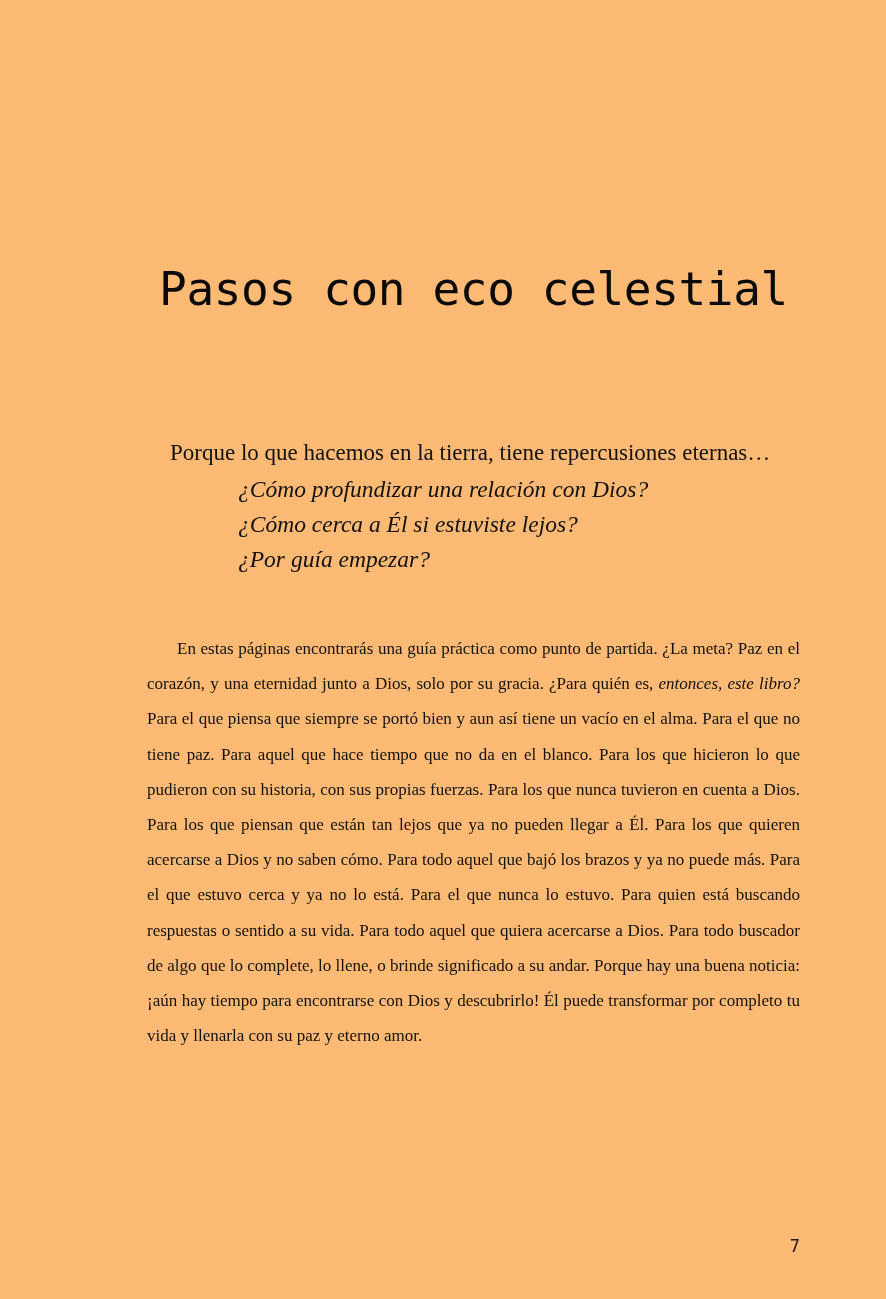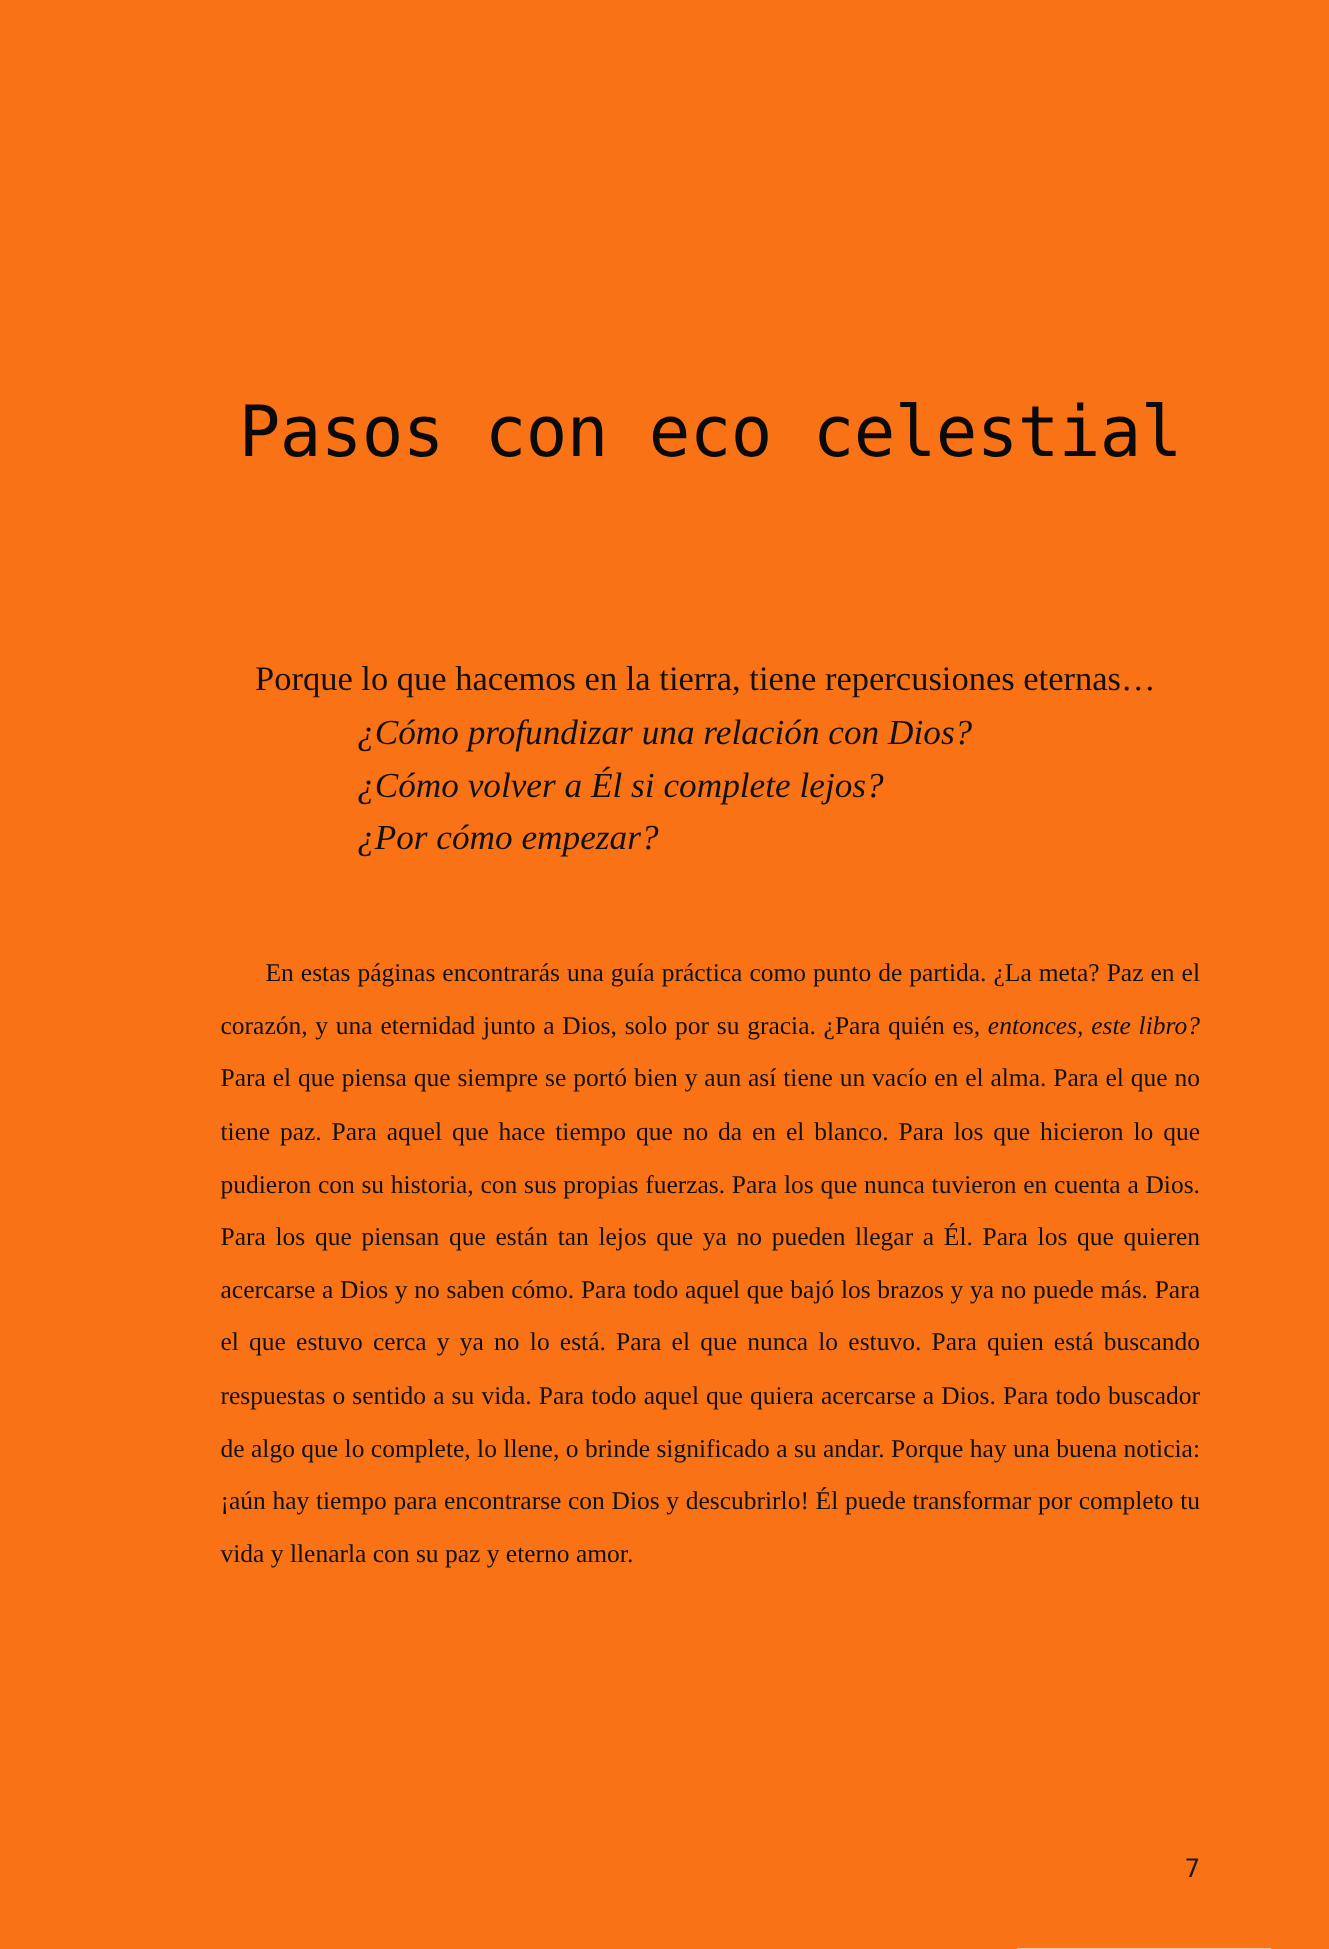--- a/index.html
+++ b/index.html
@@ -5,21 +5,21 @@
 <style>
   html, body {
     margin: 0;
     padding: 0;
     background: #ffffff;
   }
   .page {
     position: relative;
     width: 886px;
     height: 1299px;
-    background: #f97316;
+    background: #fdba74;
     overflow: hidden;
     margin: 0 auto;
     color: #0d0d0d;
   }
 
   
   .title {
     position: absolute;
     left: 147px;
     top: 232px;
@@ -103,21 +103,21 @@
 <body>
 
 <div class="page">
 
   <h1 class="title">Pasos con eco celestial</h1>
 
   <p class="subtitle">Porque lo que hacemos en la tierra, tiene repercusiones eternas…</p>
 
   <div class="questions">
     <span class="q">¿Cómo profundizar una relación con Dios?</span>
-    <span class="q">¿Cómo volver a Él si complete lejos?</span>
-    <span class="q">¿Por cómo empezar?</span>
+    <span class="q">¿Cómo cerca a Él si estuviste lejos?</span>
+    <span class="q">¿Por guía empezar?</span>
   </div>
 
   <p class="body-text"><span>En estas páginas encontrarás una guía práctica como punto de partida. ¿La meta? Paz en el corazón, y una eternidad junto a Dios, solo por su gracia. ¿Para quién es, </span><em>entonces, este libro?</em><span> Para el que piensa que siempre se portó bien y aun así tiene un vacío en el alma. Para el que no tiene paz. Para aquel que hace tiempo que no da en el blanco. Para los que hicieron lo que pudieron con su historia, con sus propias fuerzas. Para los que nunca tuvieron en cuenta a Dios. Para los que piensan que están tan lejos que ya no pueden llegar a Él. Para los que quieren acercarse a Dios y no saben cómo. Para todo aquel que bajó los brazos y ya no puede más. Para el que estuvo cerca y ya no lo está. Para el que nunca lo estuvo. Para quien está buscando respuestas o sentido a su vida. Para todo aquel que quiera acercarse a Dios. Para todo buscador de algo que lo complete, lo llene, o brinde significado a su andar. Porque hay una buena noticia: ¡aún hay tiempo para encontrarse con Dios y descubrirlo! Él puede transformar por completo tu vida y llenarla con su paz y eterno amor.</span></p>
 
   <div class="folio">7</div>
 
 </div>
 
 </body></html>

